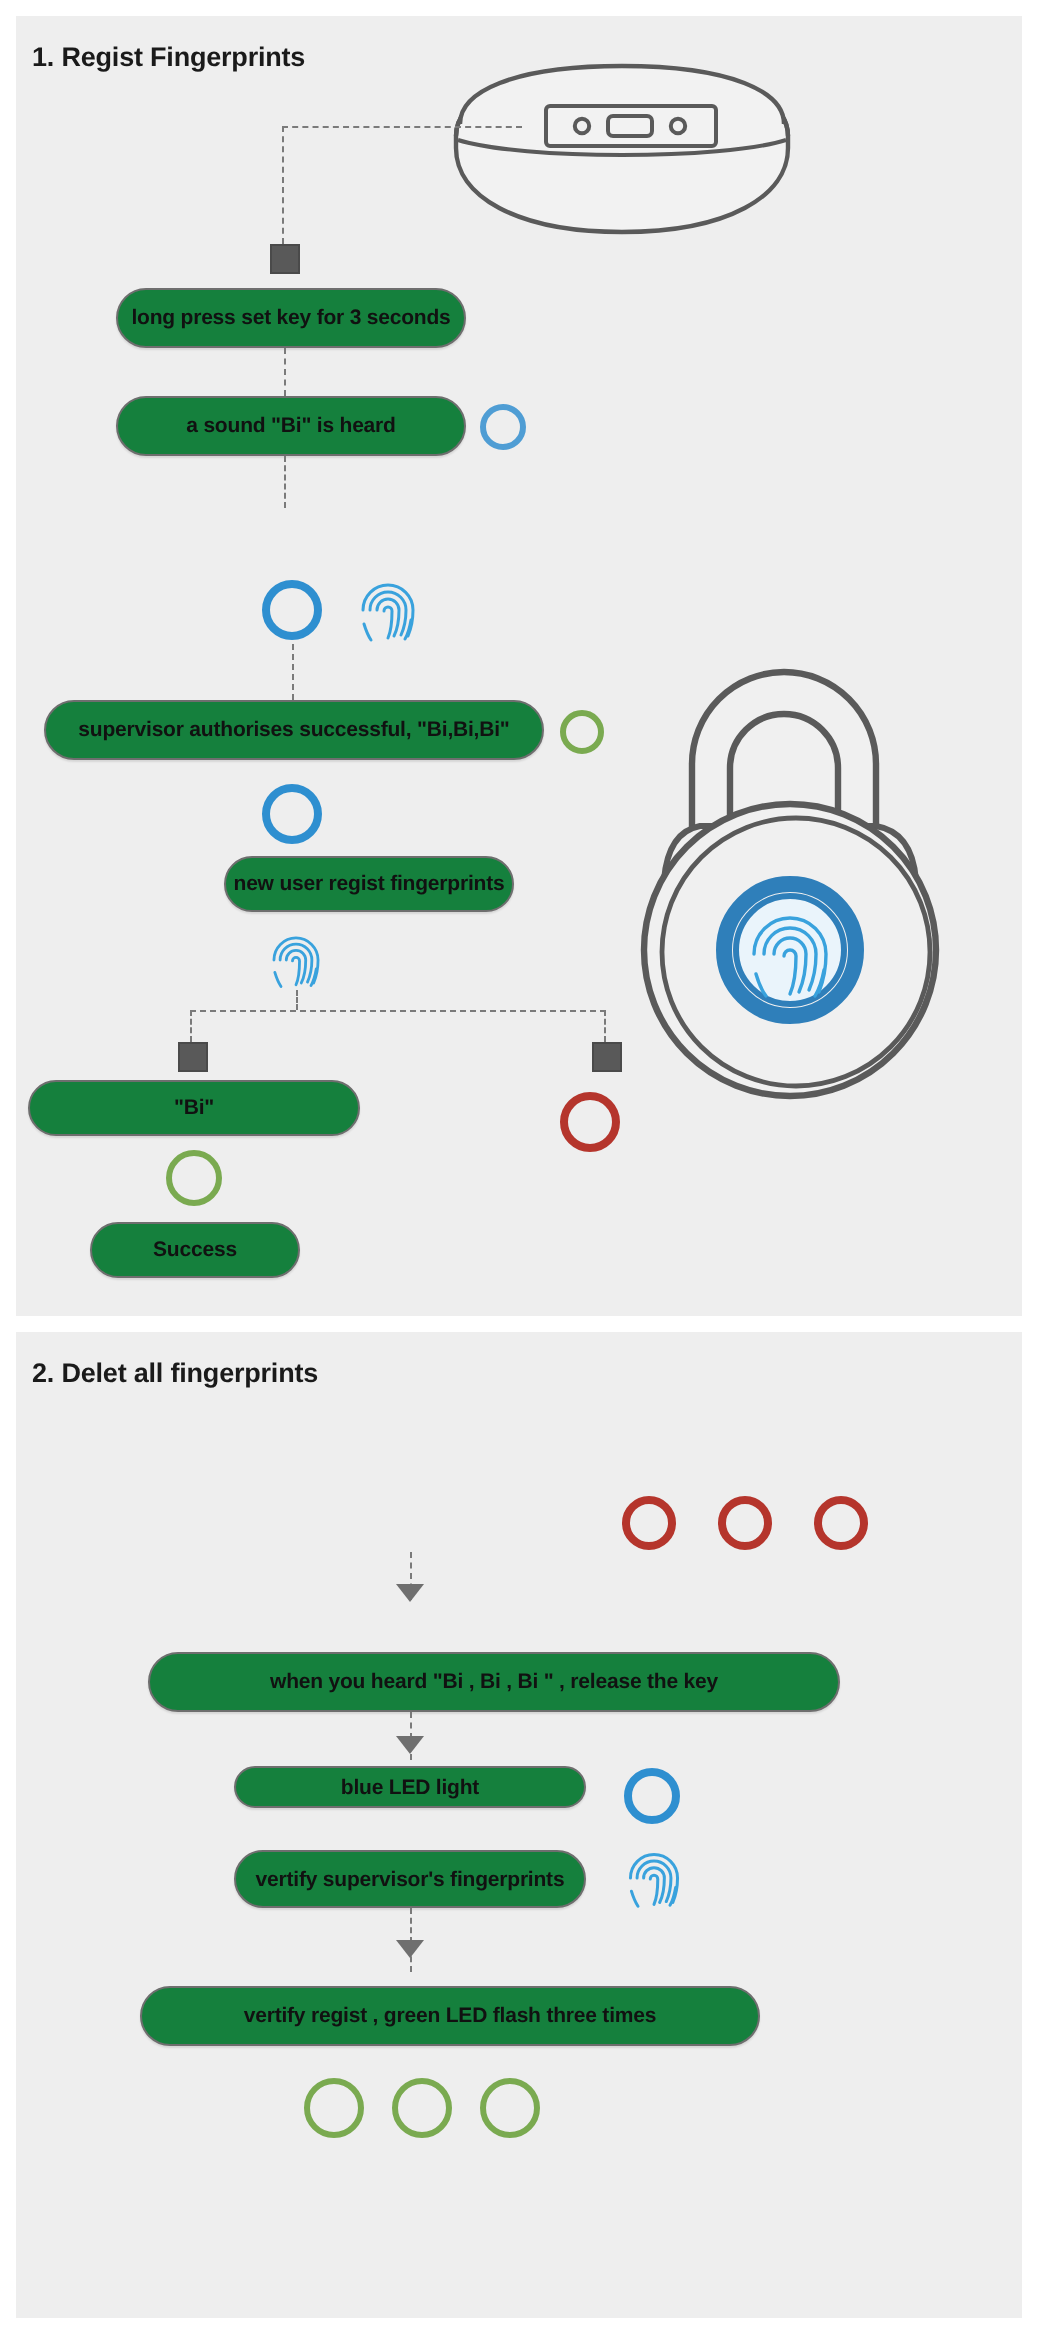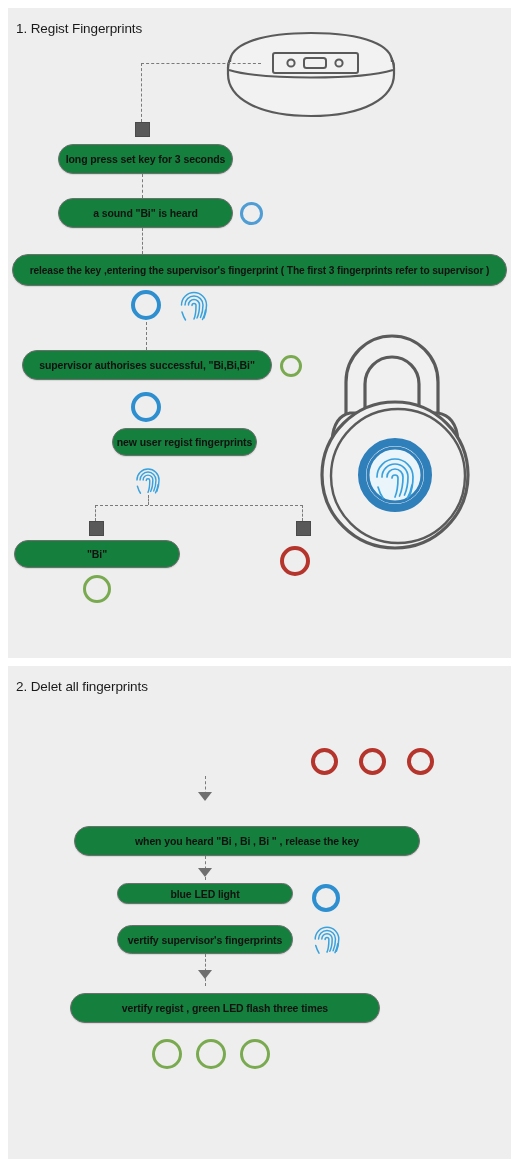--- a/index.html
+++ b/index.html
@@ -25,21 +25,21 @@
     left: 8px;
     width: 503px;
     background: #eeeeee;
   }
   #panel-1 { top: 8px;  height: 650px; }
   #panel-2 { top: 666px; height: 493px; }
 
   .section-title {
     position: absolute;
     font-size: 13.5px;
-    font-weight: normal;
+    font-weight: bold;
     color: #1a1a1a;
     letter-spacing: -0.1px;
     white-space: nowrap;
   }
   #title-1 { left: 16px; top: 21px; }
   #title-2 { left: 16px; top: 679px; }
 
   
   .box {
     position: absolute;
@@ -131,21 +131,20 @@
 
   <div class="box" id="box-s1-1" style="left:58px; top:144px; width:175px; height:30px;">long press set key for 3 seconds</div>
 
   <div class="vline" style="left:142px; top:174px; height:24px;"></div>
 
   <div class="box" id="box-s1-2" style="left:58px; top:198px; width:175px; height:30px;">a sound "Bi" is heard</div>
   <div class="ring blue-sm" style="left:240px; top:202px; width:23px; height:23px;"></div>
 
   <div class="vline" style="left:142px; top:228px; height:26px;"></div>
 
-  <div class="box" id="box-s1-3" style="left:12px; top:254px; width:495px; height:32px; font-size:10.2px;">release the key ,entering the supervisor's fingerprint ( The first 3 fingerprints refer to  supervisor )</div>
 
   <div class="ring blue" style="left:131px; top:290px; width:30px; height:30px;"></div>
   <div class="svg-holder" style="left:177px; top:288px;">
     <svg width="34" height="34" viewBox="0 0 34 34">
       <g fill="none" stroke="#39a2dd" stroke-width="1.5" stroke-linecap="round">
         <path d="M4.5 17 a12.5 12.5 0 0 1 25 0 q0 7-2.5 13"></path>
         <path d="M8 17 a9 9 0 0 1 18 0 q0 7-2.5 12.5"></path>
         <path d="M11.5 17 a5.5 5.5 0 0 1 11 0 q0 8-2.5 13"></path>
         <path d="M15 17.5 a2 2 0 0 1 4 0 q0 9-2 13.5"></path>
         <path d="M5 24 q1.5 5 3.5 8"></path>
@@ -179,20 +178,21 @@
   <div class="vline" style="left:148px; top:495px; height:10px;"></div>
   <div class="hline" style="left:95px; top:505px; width:208px;"></div>
   <div class="vline" style="left:95px; top:505px; height:16px;"></div>
   <div class="vline" style="left:302px; top:505px; height:16px;"></div>
   <div class="sq" style="left:89px; top:521px;"></div>
   <div class="sq" style="left:296px; top:521px;"></div>
 
   <div class="box" id="box-s1-6" style="left:14px; top:540px; width:166px; height:28px;">"Bi"</div>
   <div class="ring green" style="left:83px; top:575px; width:28px; height:28px;"></div>
 
+  <div class="box" id="box-s1-7" style="left:45px; top:611px; width:105px; height:28px;">Success</div>
 
   <div class="ring red" style="left:280px; top:546px; width:30px; height:30px;"></div>
 
   <div class="svg-holder" style="left:318px; top:330px;">
     <svg width="175" height="240" viewBox="0 0 175 240">
 
       <path d="M28 88 L28 52 A46 46 0 0 1 120 52 L120 88" fill="#f0f0f0" stroke="#5a5a5a" stroke-width="3.2"></path>
       <path d="M47 88 L47 54 A27 27 0 0 1 101 54 L101 88" fill="#f0f0f0" stroke="#5a5a5a" stroke-width="3.2"></path>
 
       <path d="M14 110 Q16 86 32 83 L120 83 Q138 86 140 110 Z" fill="#f0f0f0" stroke="#5a5a5a" stroke-width="3"></path>

